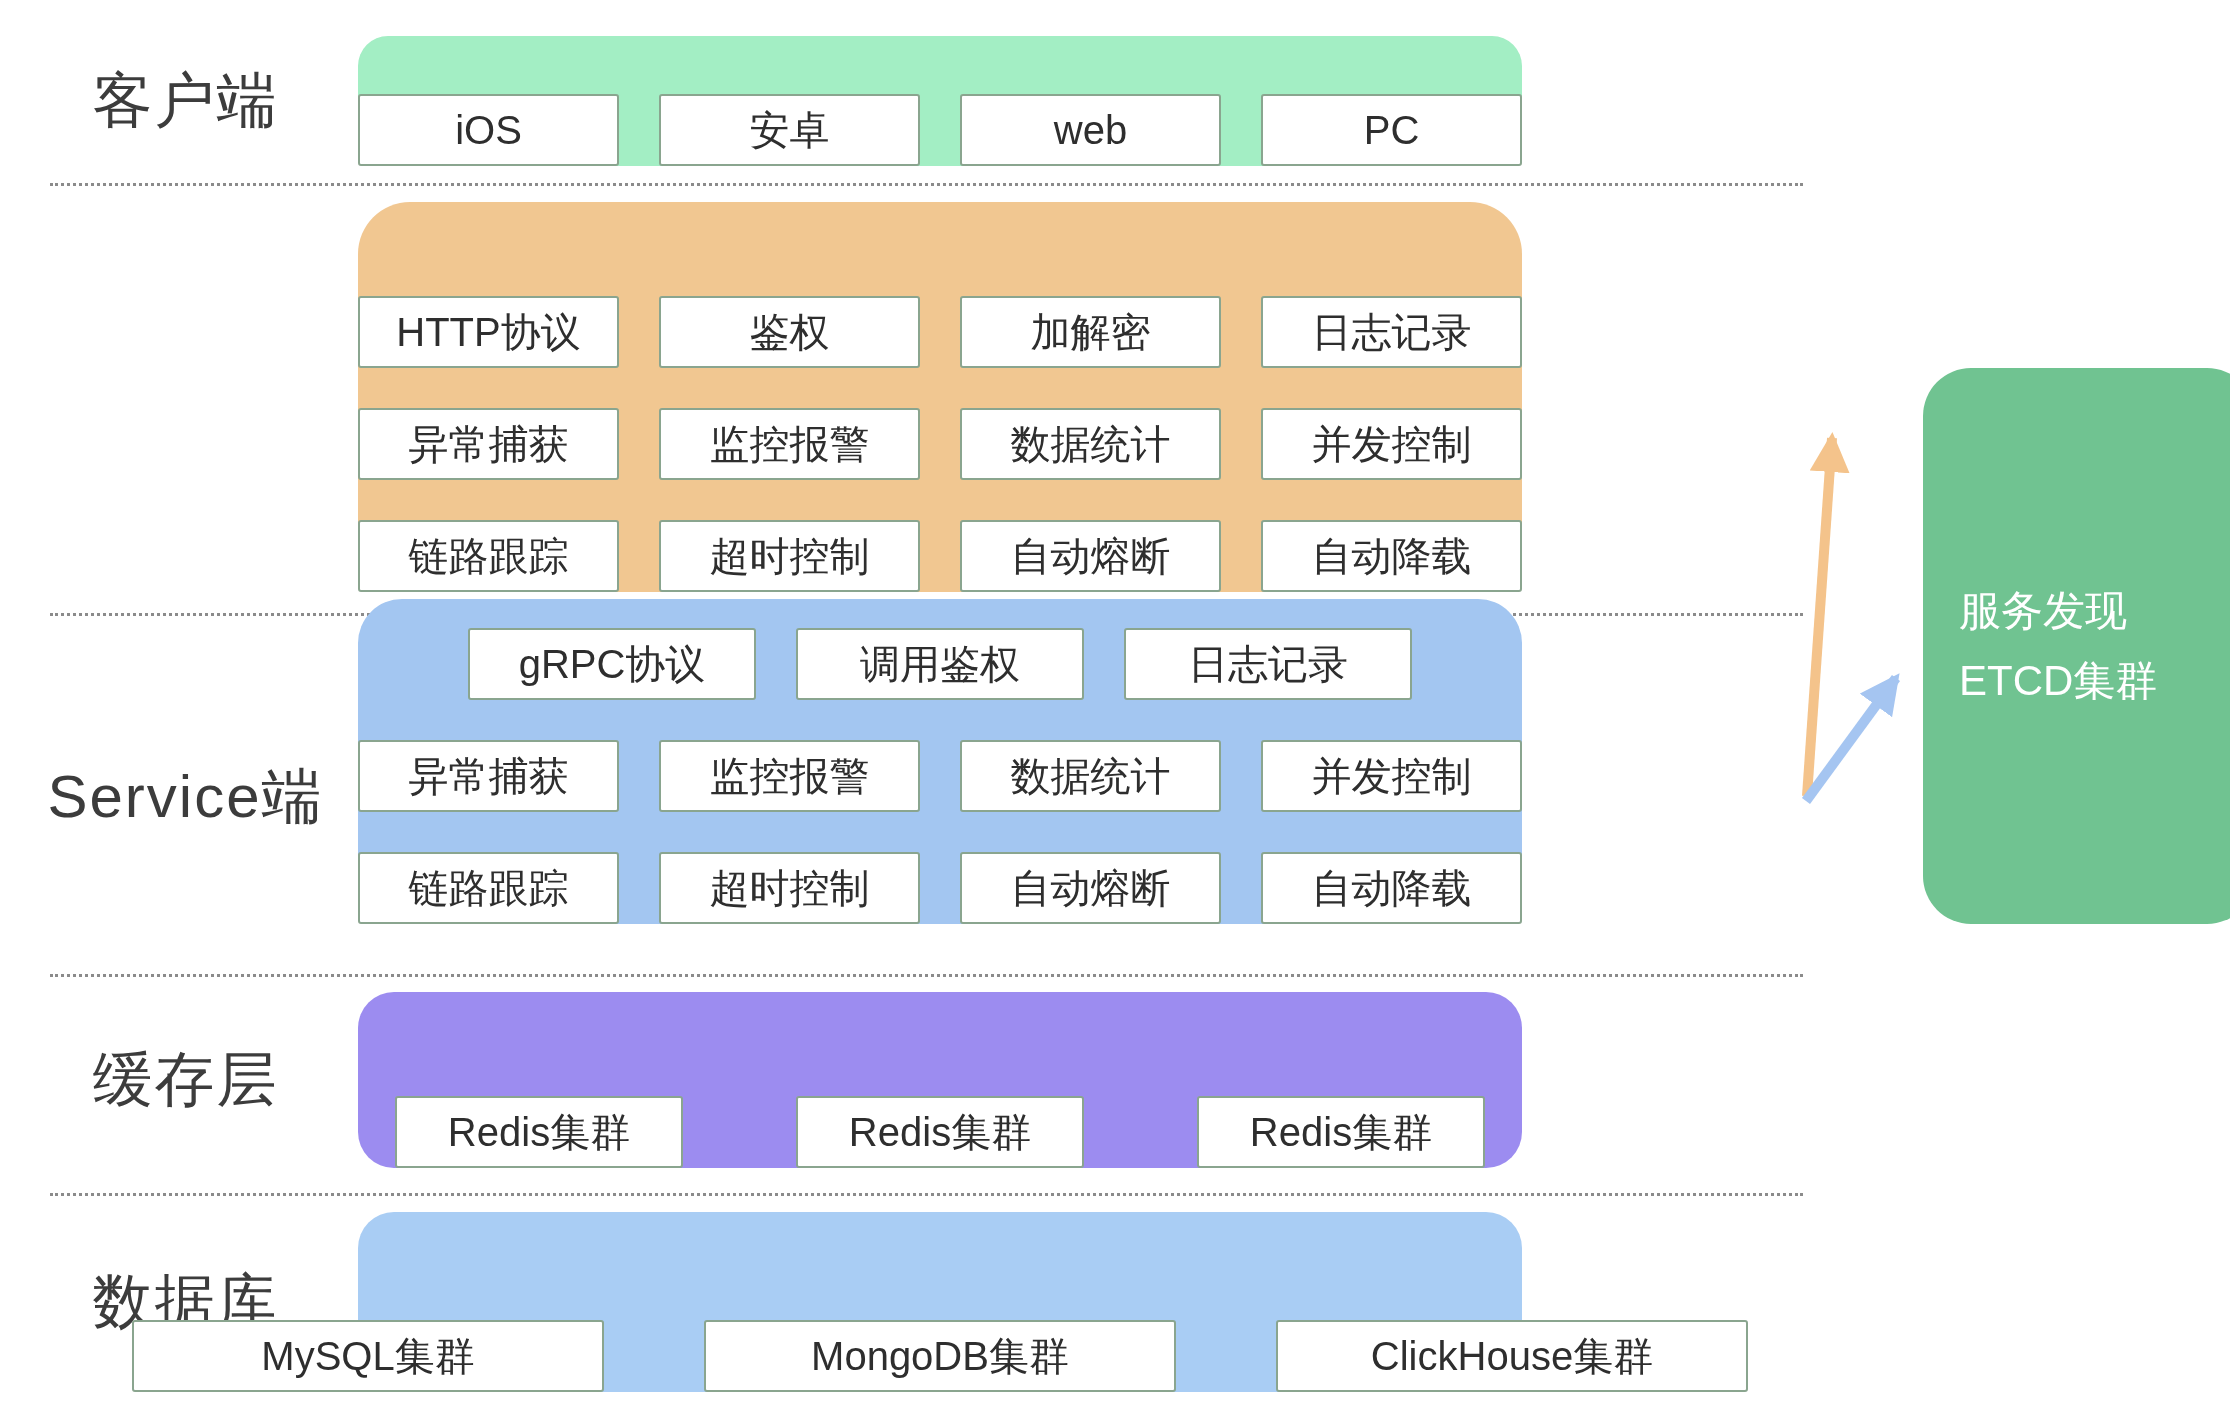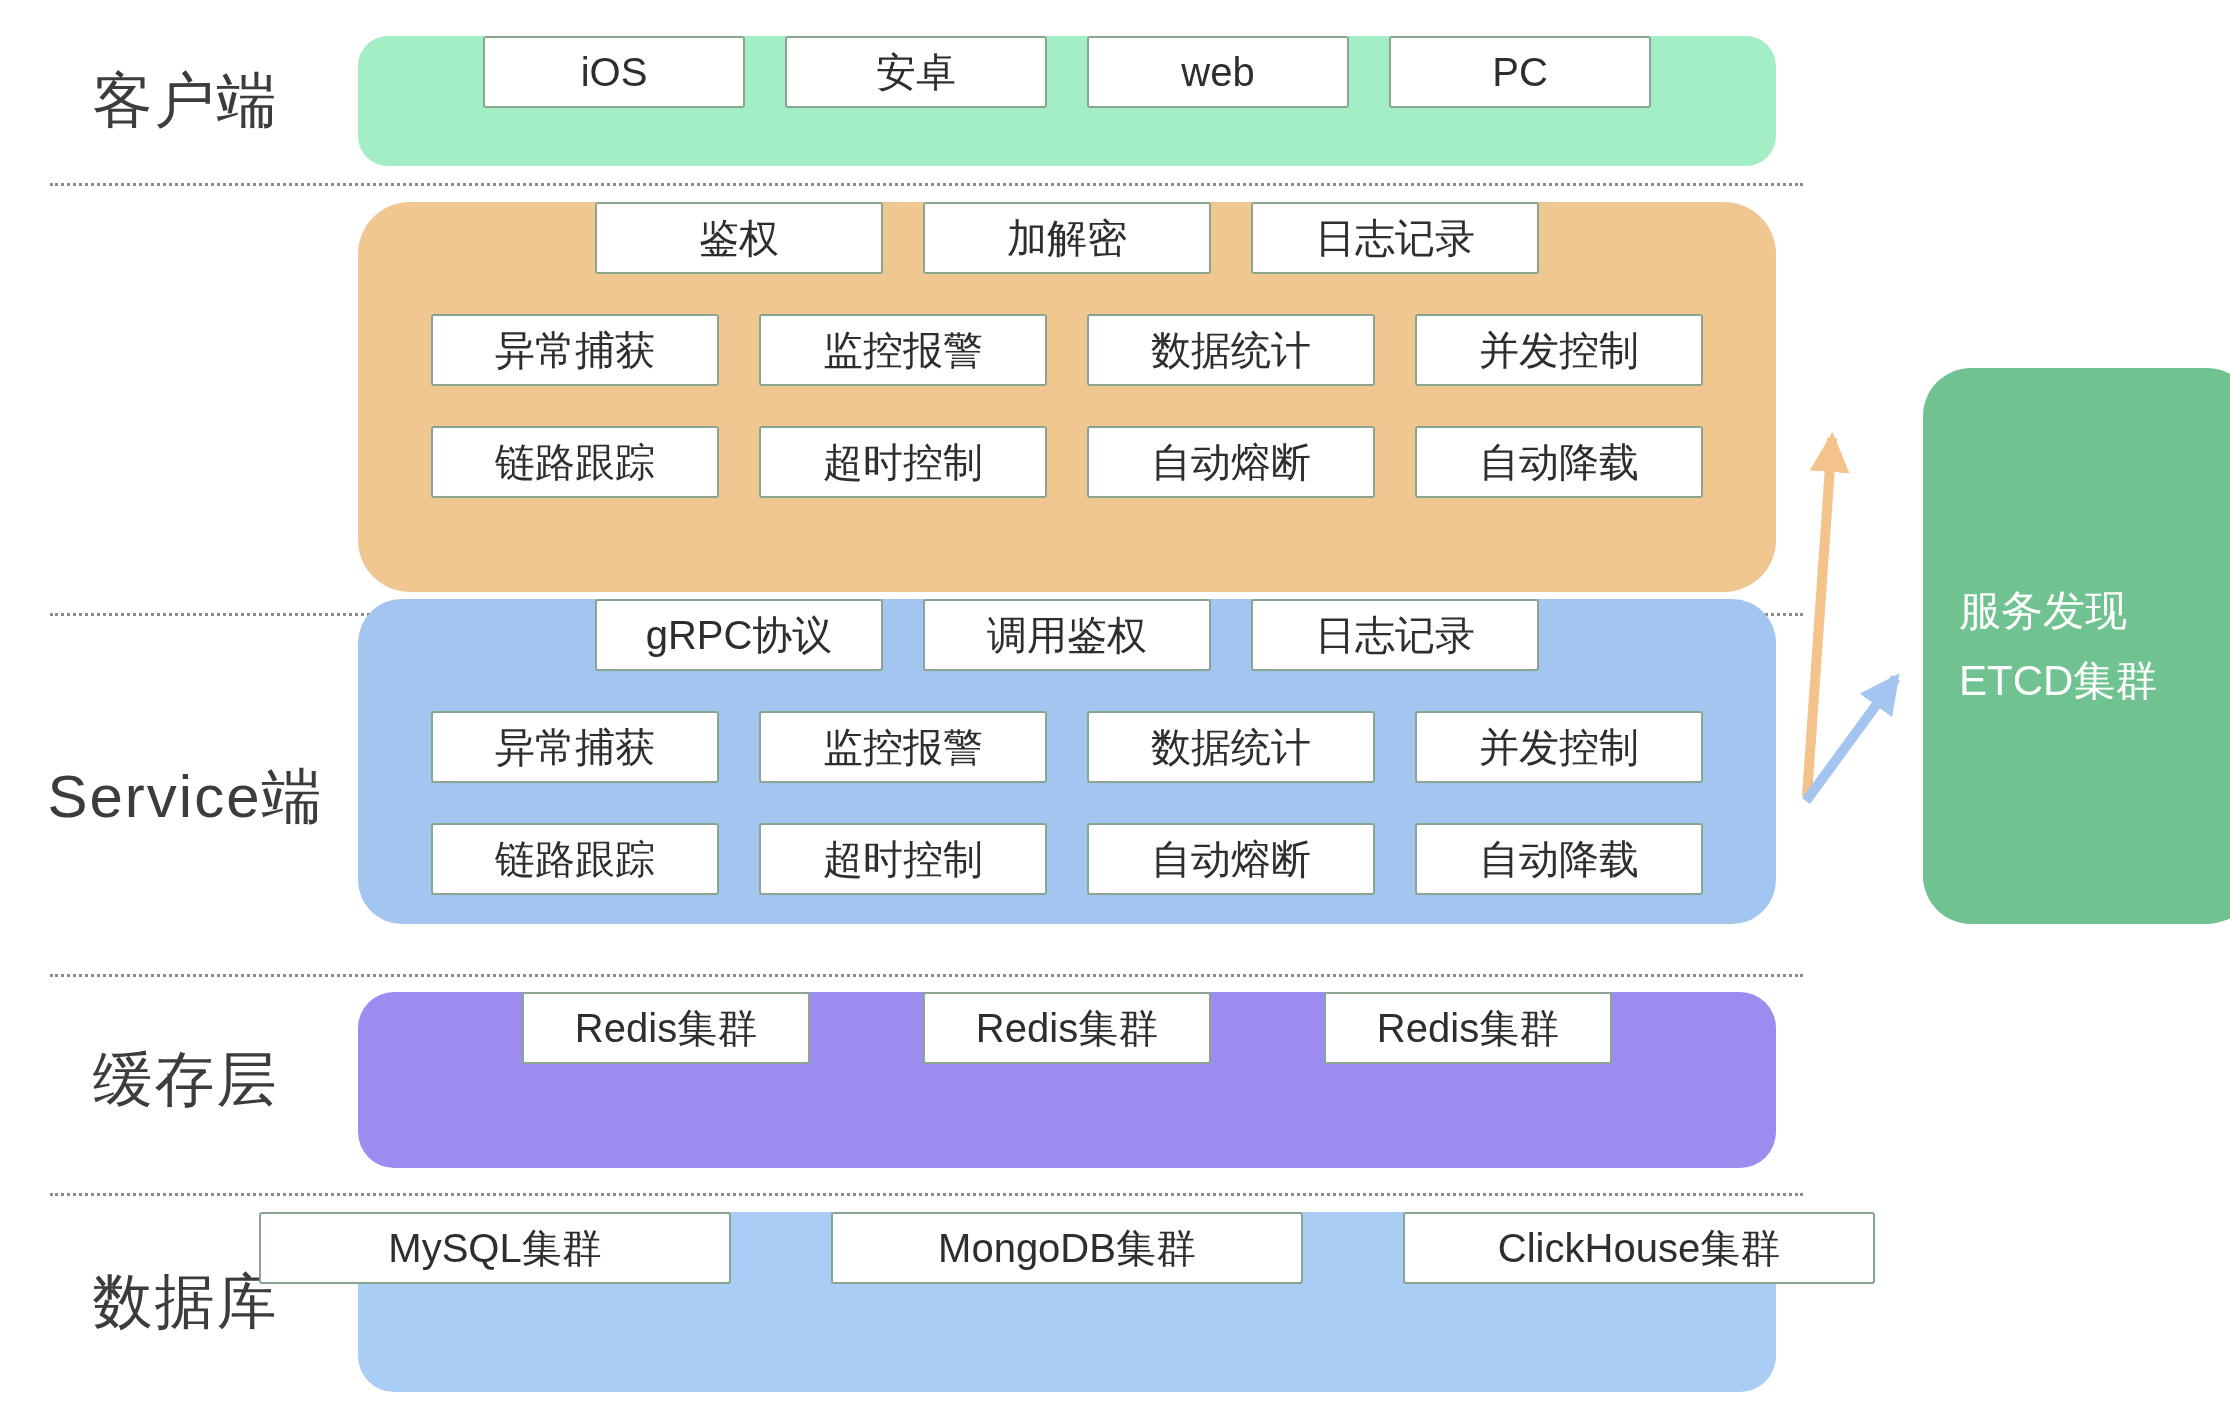--- a/index.html
+++ b/index.html
@@ -7,22 +7,22 @@
 
   .canvas { position: relative; width: 2230px; height: 1422px; background: #ffffff; overflow: hidden; }
 
   .row-label {
     position: absolute; left: 28px; width: 315px;
     display: flex; align-items: center; justify-content: center;
     font-size: 60px; color: #3c3c3c; letter-spacing: 2px;
   }
 
   .layer {
-    position: absolute; left: 358px; width: 1418px;
-    display: flex; flex-direction: column; justify-content: flex-start; gap: 40px;
+    position: absolute; left: 358px; width: 1164px;
+    display: flex; flex-direction: column; justify-content: flex-end; gap: 40px;
   }
   .hrow { display: flex; justify-content: center; align-items: center; gap: 40px; }
 
   .cell {
     background: #ffffff; border: 2px solid var(--box-border, #8aa58f);
     height: 68px; display: flex; align-items: center; justify-content: center;
     font-size: 40px; color: #2e2e2e; border-radius: 3px; white-space: nowrap;
   }
   .w258 { width: 258px; }
   .w284 { width: 284px; }
@@ -61,20 +61,21 @@
       <div class="cell w258">安卓</div>
       <div class="cell w258">web</div>
       <div class="cell w258">PC</div>
     </div>
   </div>
 
   <div class="dotted" style="top:183px"></div>
 
   <div class="layer api">
     <div class="hrow">
+      <div class="cell w284">HTTP协议</div>
       <div class="cell w284">鉴权</div>
       <div class="cell w284">加解密</div>
       <div class="cell w284">日志记录</div>
     </div>
     <div class="hrow">
       <div class="cell w284">异常捕获</div>
       <div class="cell w284">监控报警</div>
       <div class="cell w284">数据统计</div>
       <div class="cell w284">并发控制</div>
     </div>

